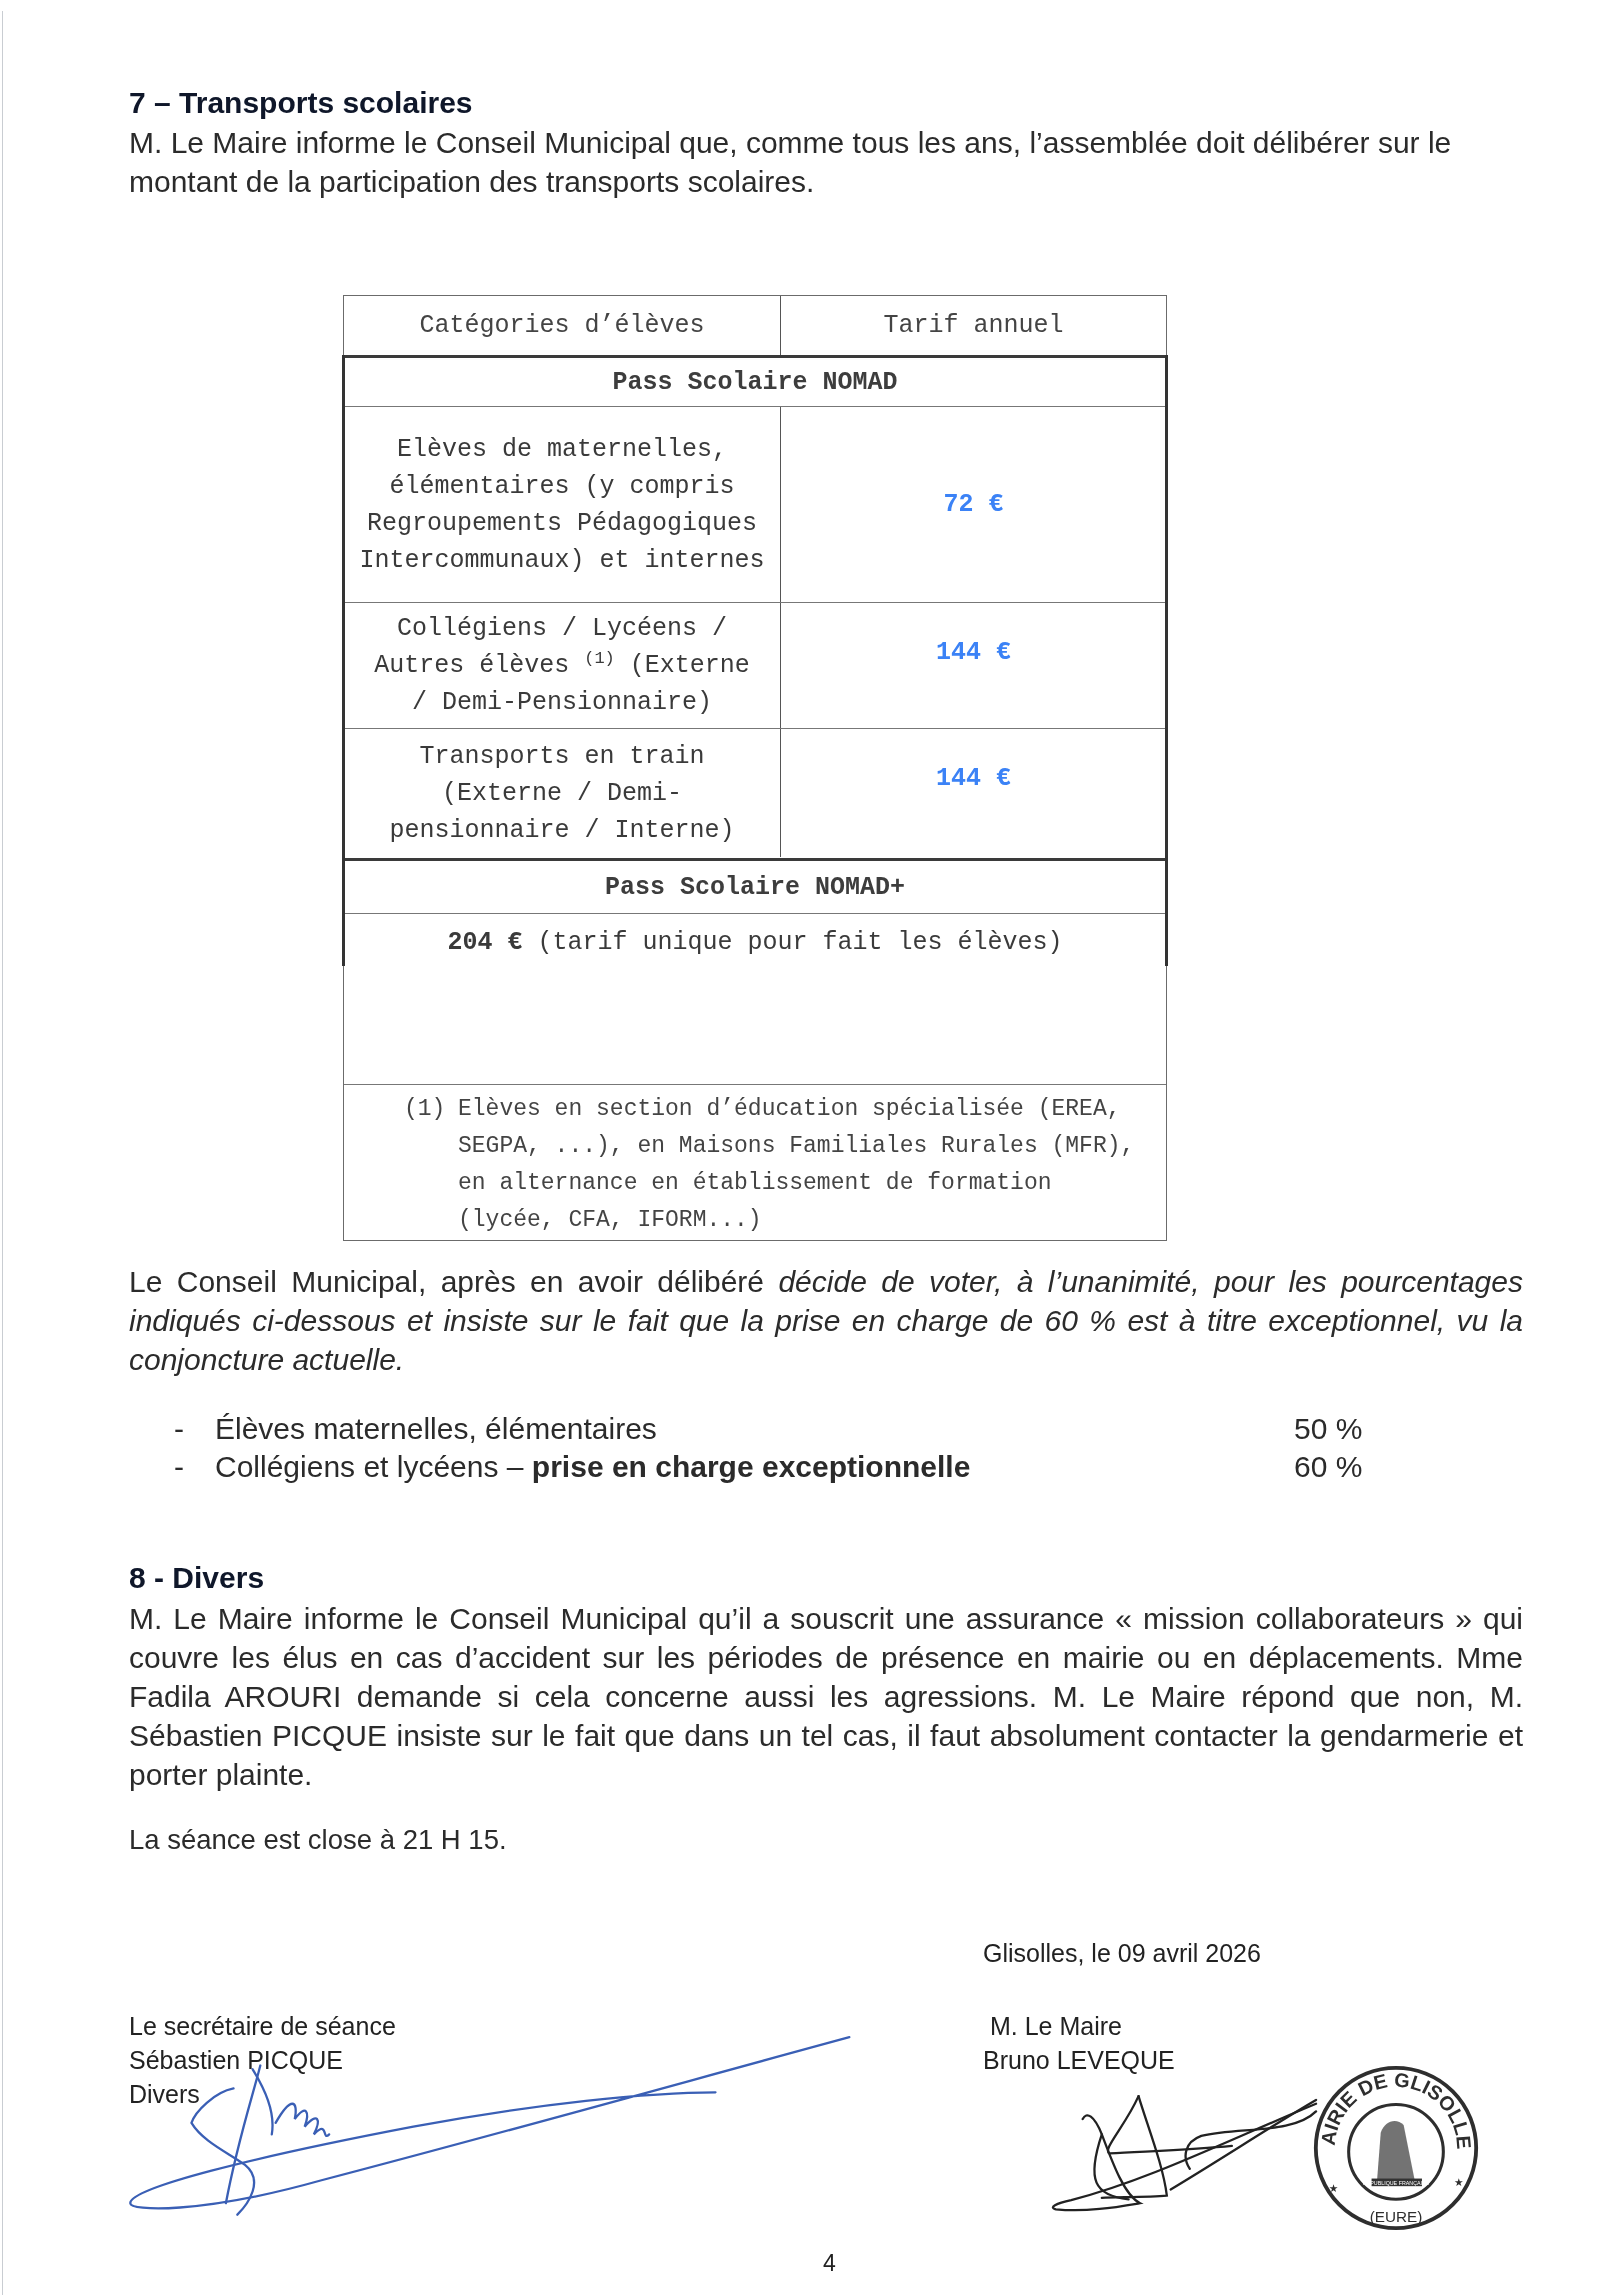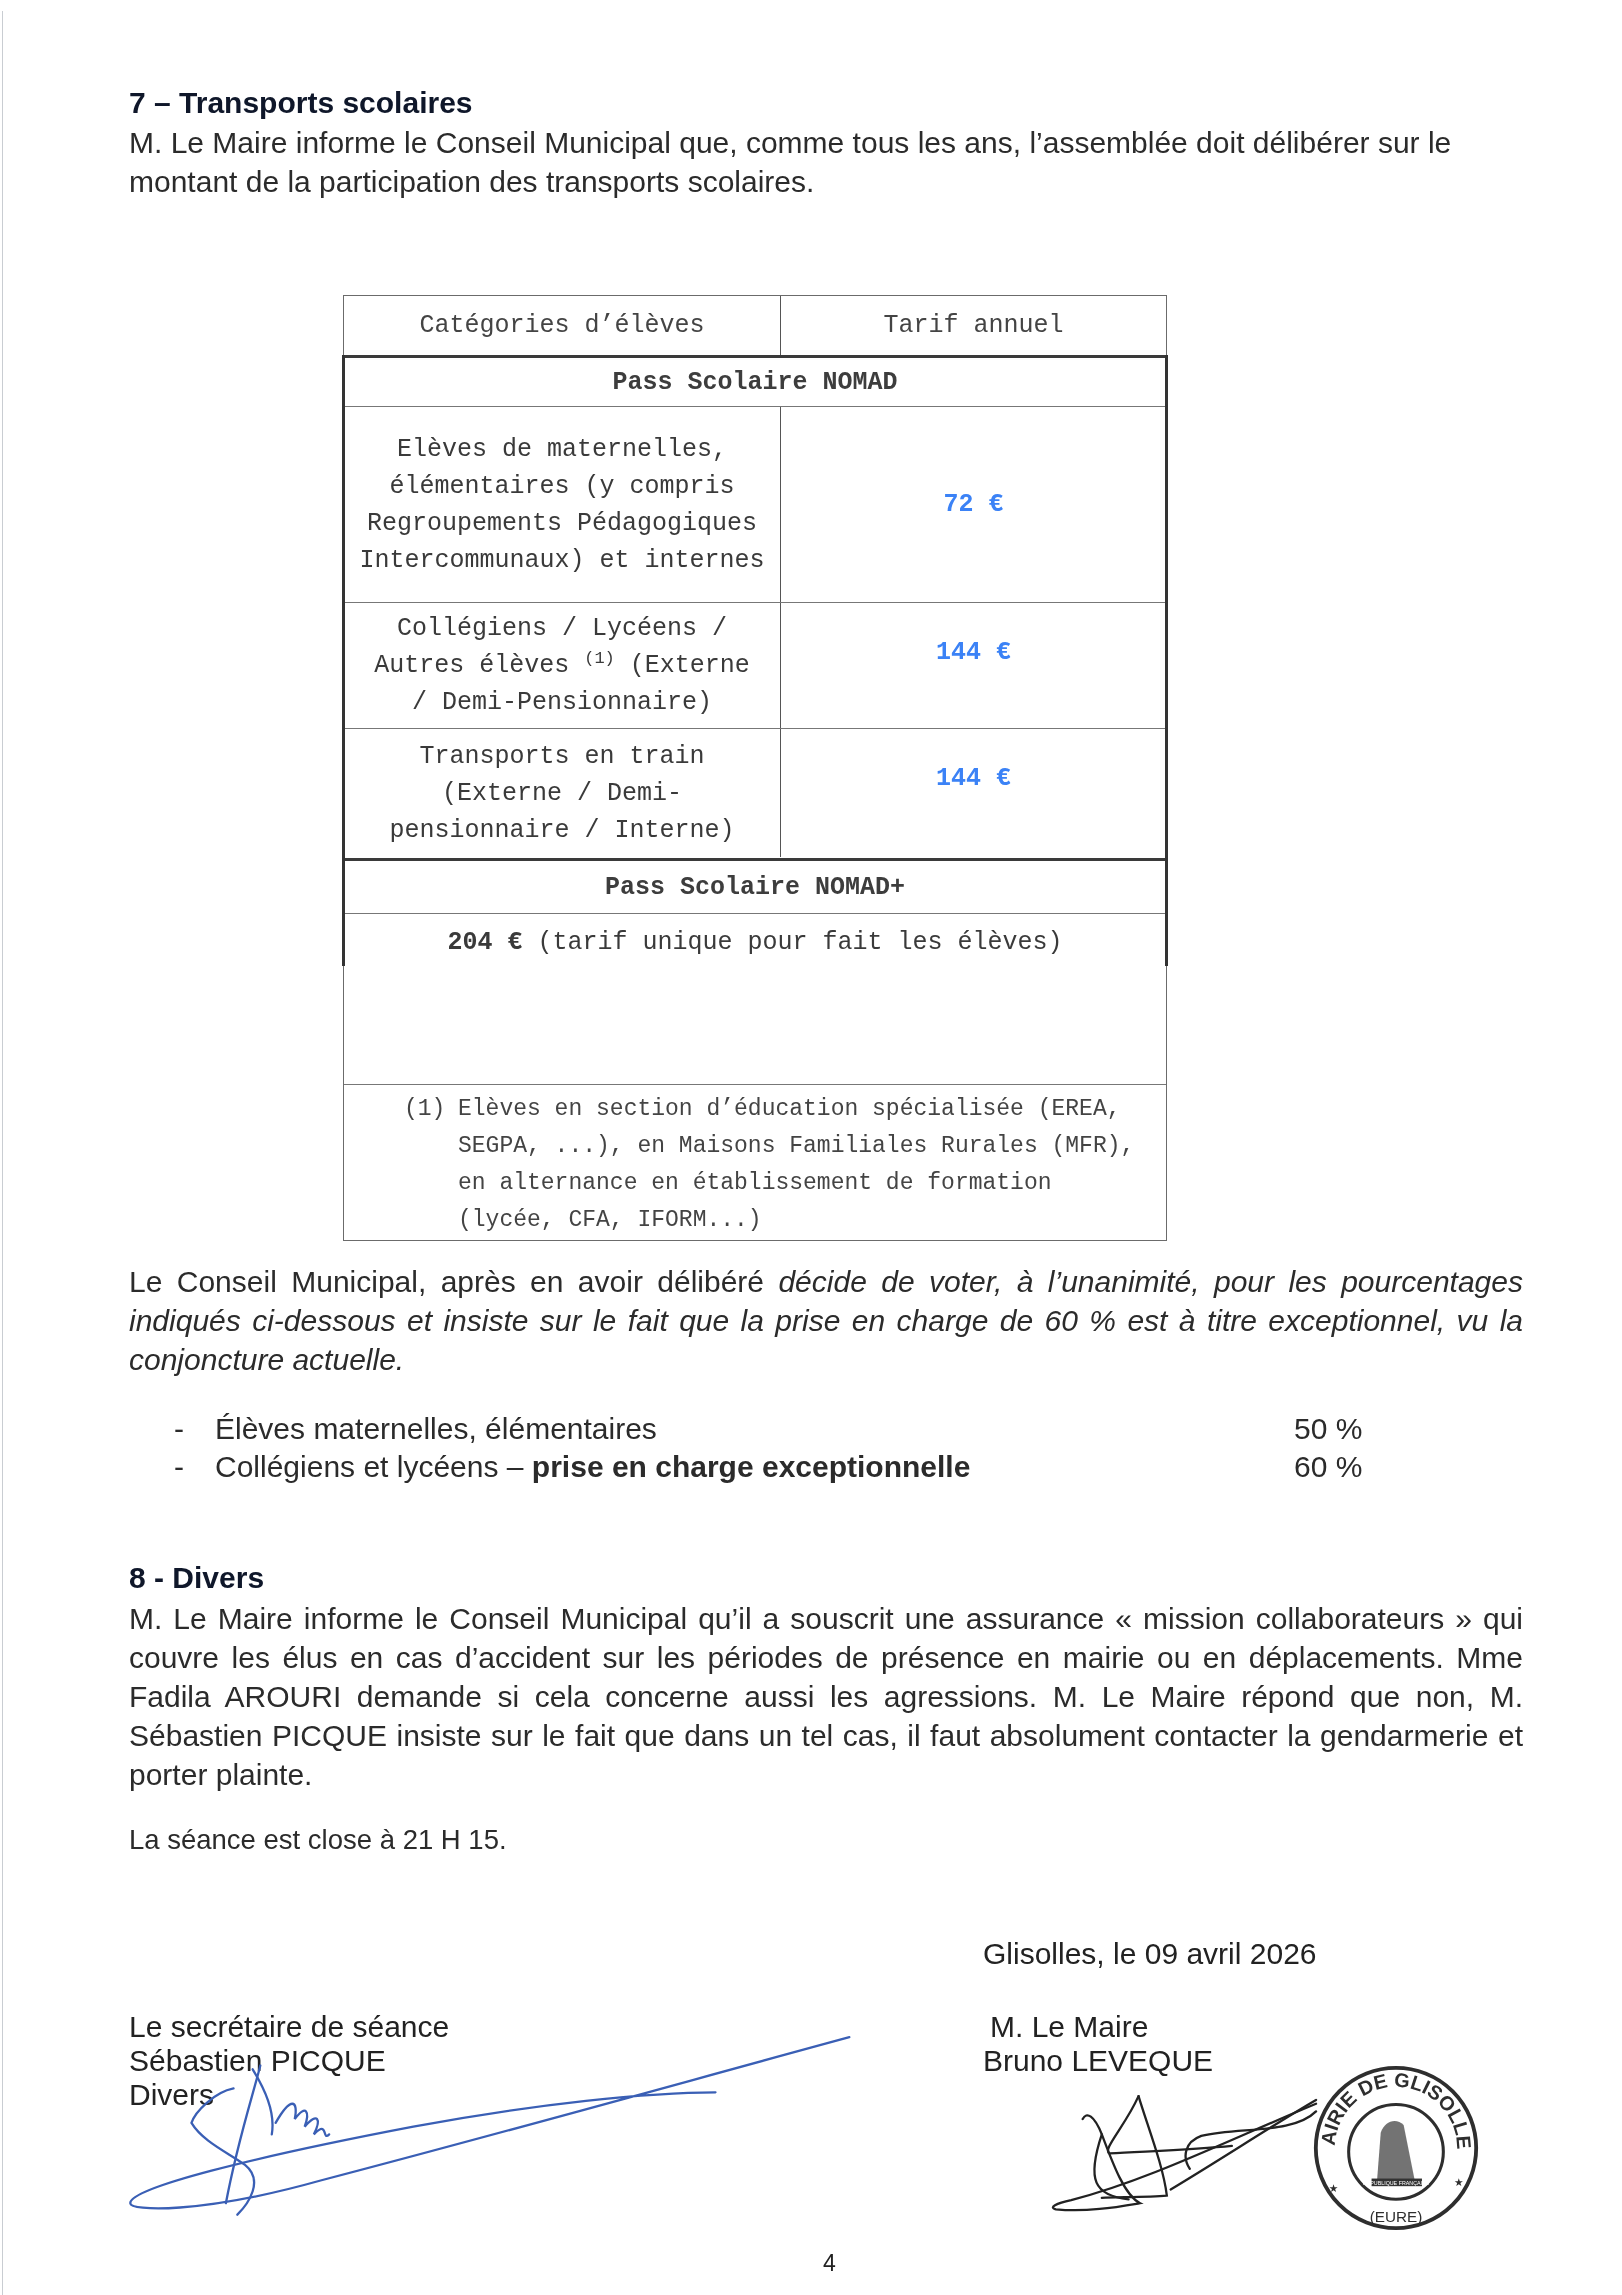--- a/index.html
+++ b/index.html
@@ -31,21 +31,21 @@
   .foot { position: absolute; left: 60px; top: 0; right: 23px; font-size: 23px; line-height: 37px; color: #444; }
   .foot-num { position: absolute; left: 0; top: 0; }
   .foot-text { position: absolute; left: 54px; top: 0; right: 0; }
   sup { font-size: 17px; vertical-align: super; line-height: 0; }
 
   .bullet-row { position: absolute; left: 0; width: 1240px; height: 38px; font-size: 30px; line-height: 38px; color: #2b2b2b; }
   .bullet-dash { position: absolute; left: 45px; }
   .bullet-label { position: absolute; left: 86px; }
   .bullet-val { position: absolute; left: 1165px; }
 
-  .sig-text { position: absolute; font-size: 30px; line-height: 35px; color: #222; }
+  .sig-text { position: absolute; font-size: 25px; line-height: 35px; color: #222; }
   .page-num { position: absolute; left: 823px; top: 2250px; font-size: 23px; color: #222; }
   svg { position: absolute; overflow: visible; }
 </style>
 </head>
 <body>
 
 <div class="edge-line"></div>
 
 <div class="page">
   <div class="sec-title" style="top:86px;">7 – Transports scolaires</div>

